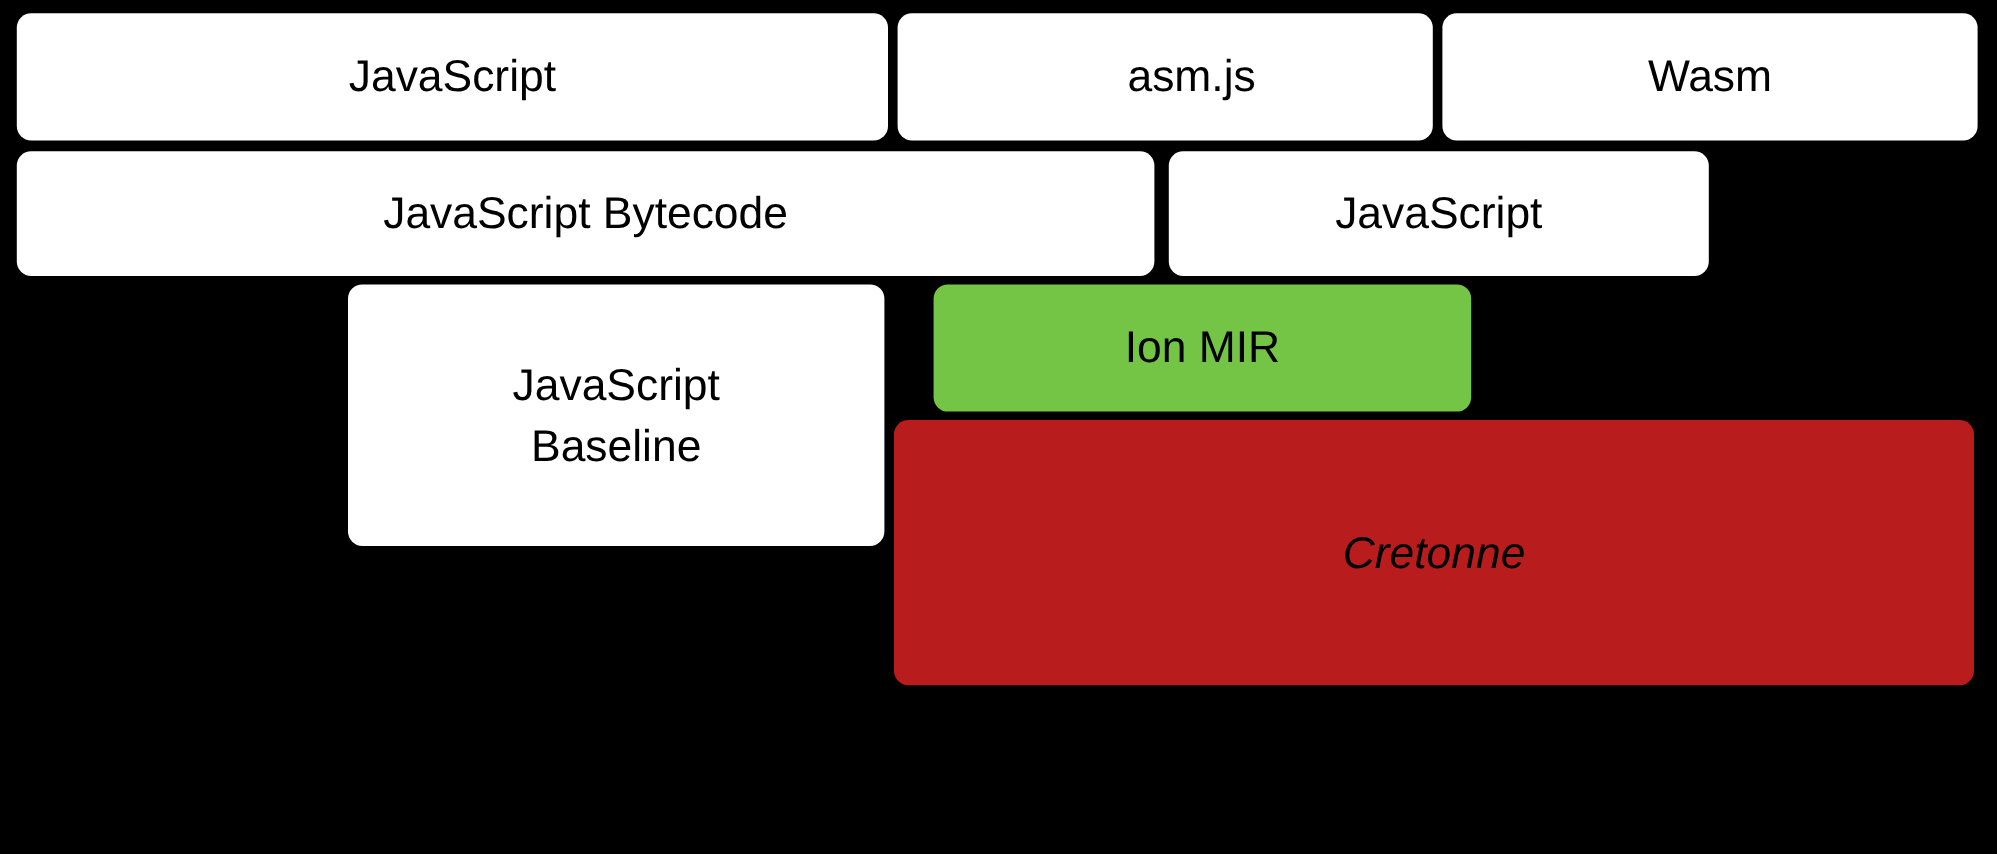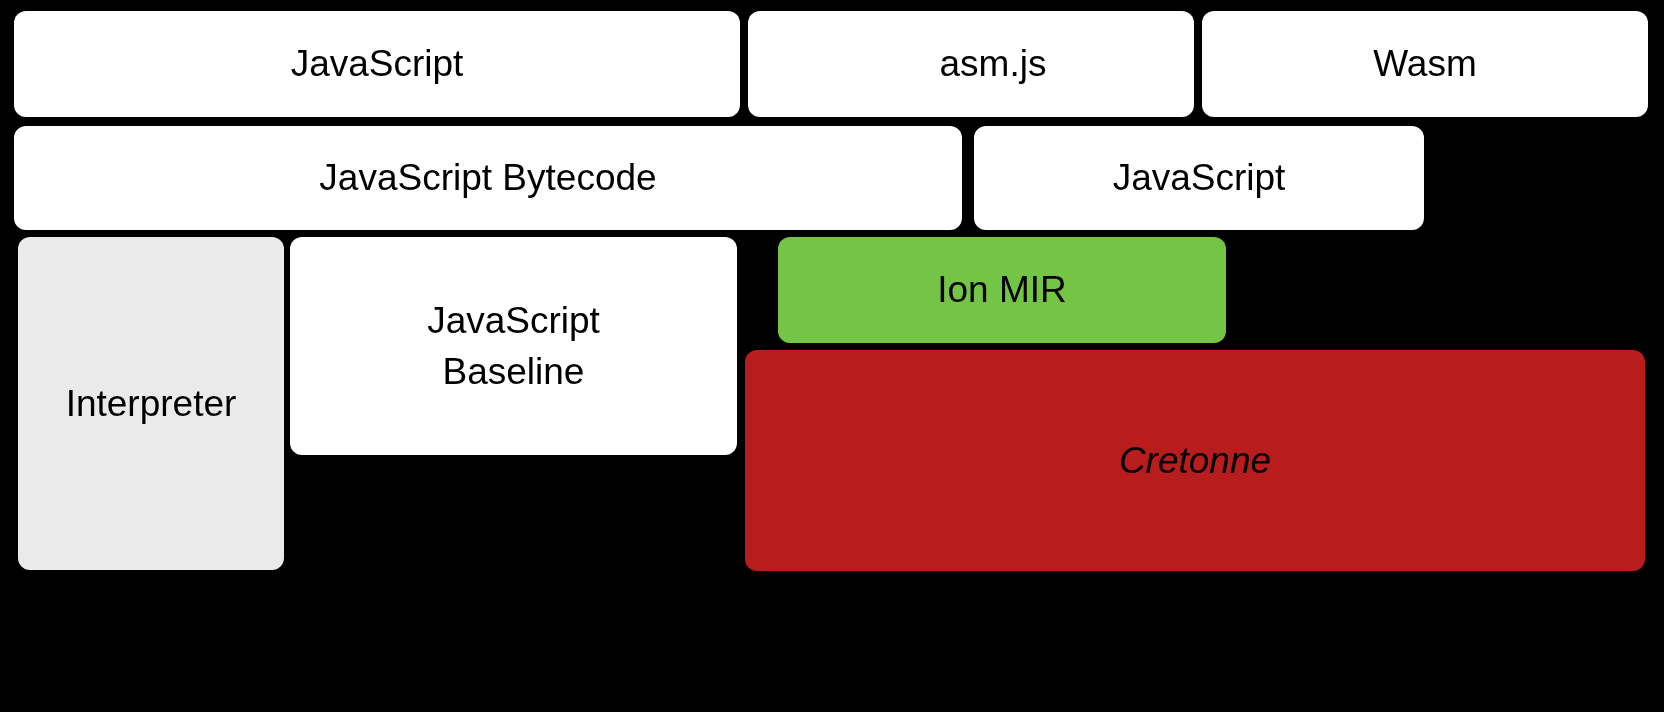--- a/index.html
+++ b/index.html
@@ -35,18 +35,17 @@
 </style>
 </head>
 <body>
 
 <div id="stage" style="background: rgb(0, 0, 0);">
     <div class="node fill-white" style="left: 14px; top: 11px; width: 726px; height: 106px;"><span style="color: rgb(0, 0, 0);">JavaScript</span></div>
     <div class="node fill-white" style="left: 748px; top: 11px; width: 446px; height: 106px; padding-left: 44px;"><span style="color: rgb(0, 0, 0);">asm.js</span></div>
     <div class="node fill-white" style="left: 14px; top: 126px; width: 948px; height: 104px;"><span style="color: rgb(0, 0, 0);">JavaScript Bytecode</span></div>
     <div class="node fill-white" style="left: 1202px; top: 11px; width: 446px; height: 106px;"><span style="color: rgb(0, 0, 0);">Wasm</span></div>
     <div class="node fill-white" style="left: 974px; top: 126px; width: 450px; height: 104px;"><span style="color: rgb(0, 0, 0);">JavaScript</span></div>
-    <div class="node fill-gray" style="left: 18px; top: 237px; width: 266px; height: 333px;"><span style="color: rgb(0, 0, 0);">Interpreter</span></div>
     <div class="node fill-white" style="left: 290px; top: 237px; width: 447px; height: 218px;"><span style="color: rgb(0, 0, 0);">JavaScript
 Baseline</span></div>
     <div class="node fill-green" style="left: 745px; top: 237px; width: 448px; height: 106px;"><span style="color: rgb(0, 0, 0);">Ion MIR</span></div>
     <div class="node fill-pink" style="left: 745px; top: 350px; width: 900px; height: 221px;"><span style="color: rgb(0, 0, 0);">Cretonne</span></div>
   </div>
 
 </body></html>

